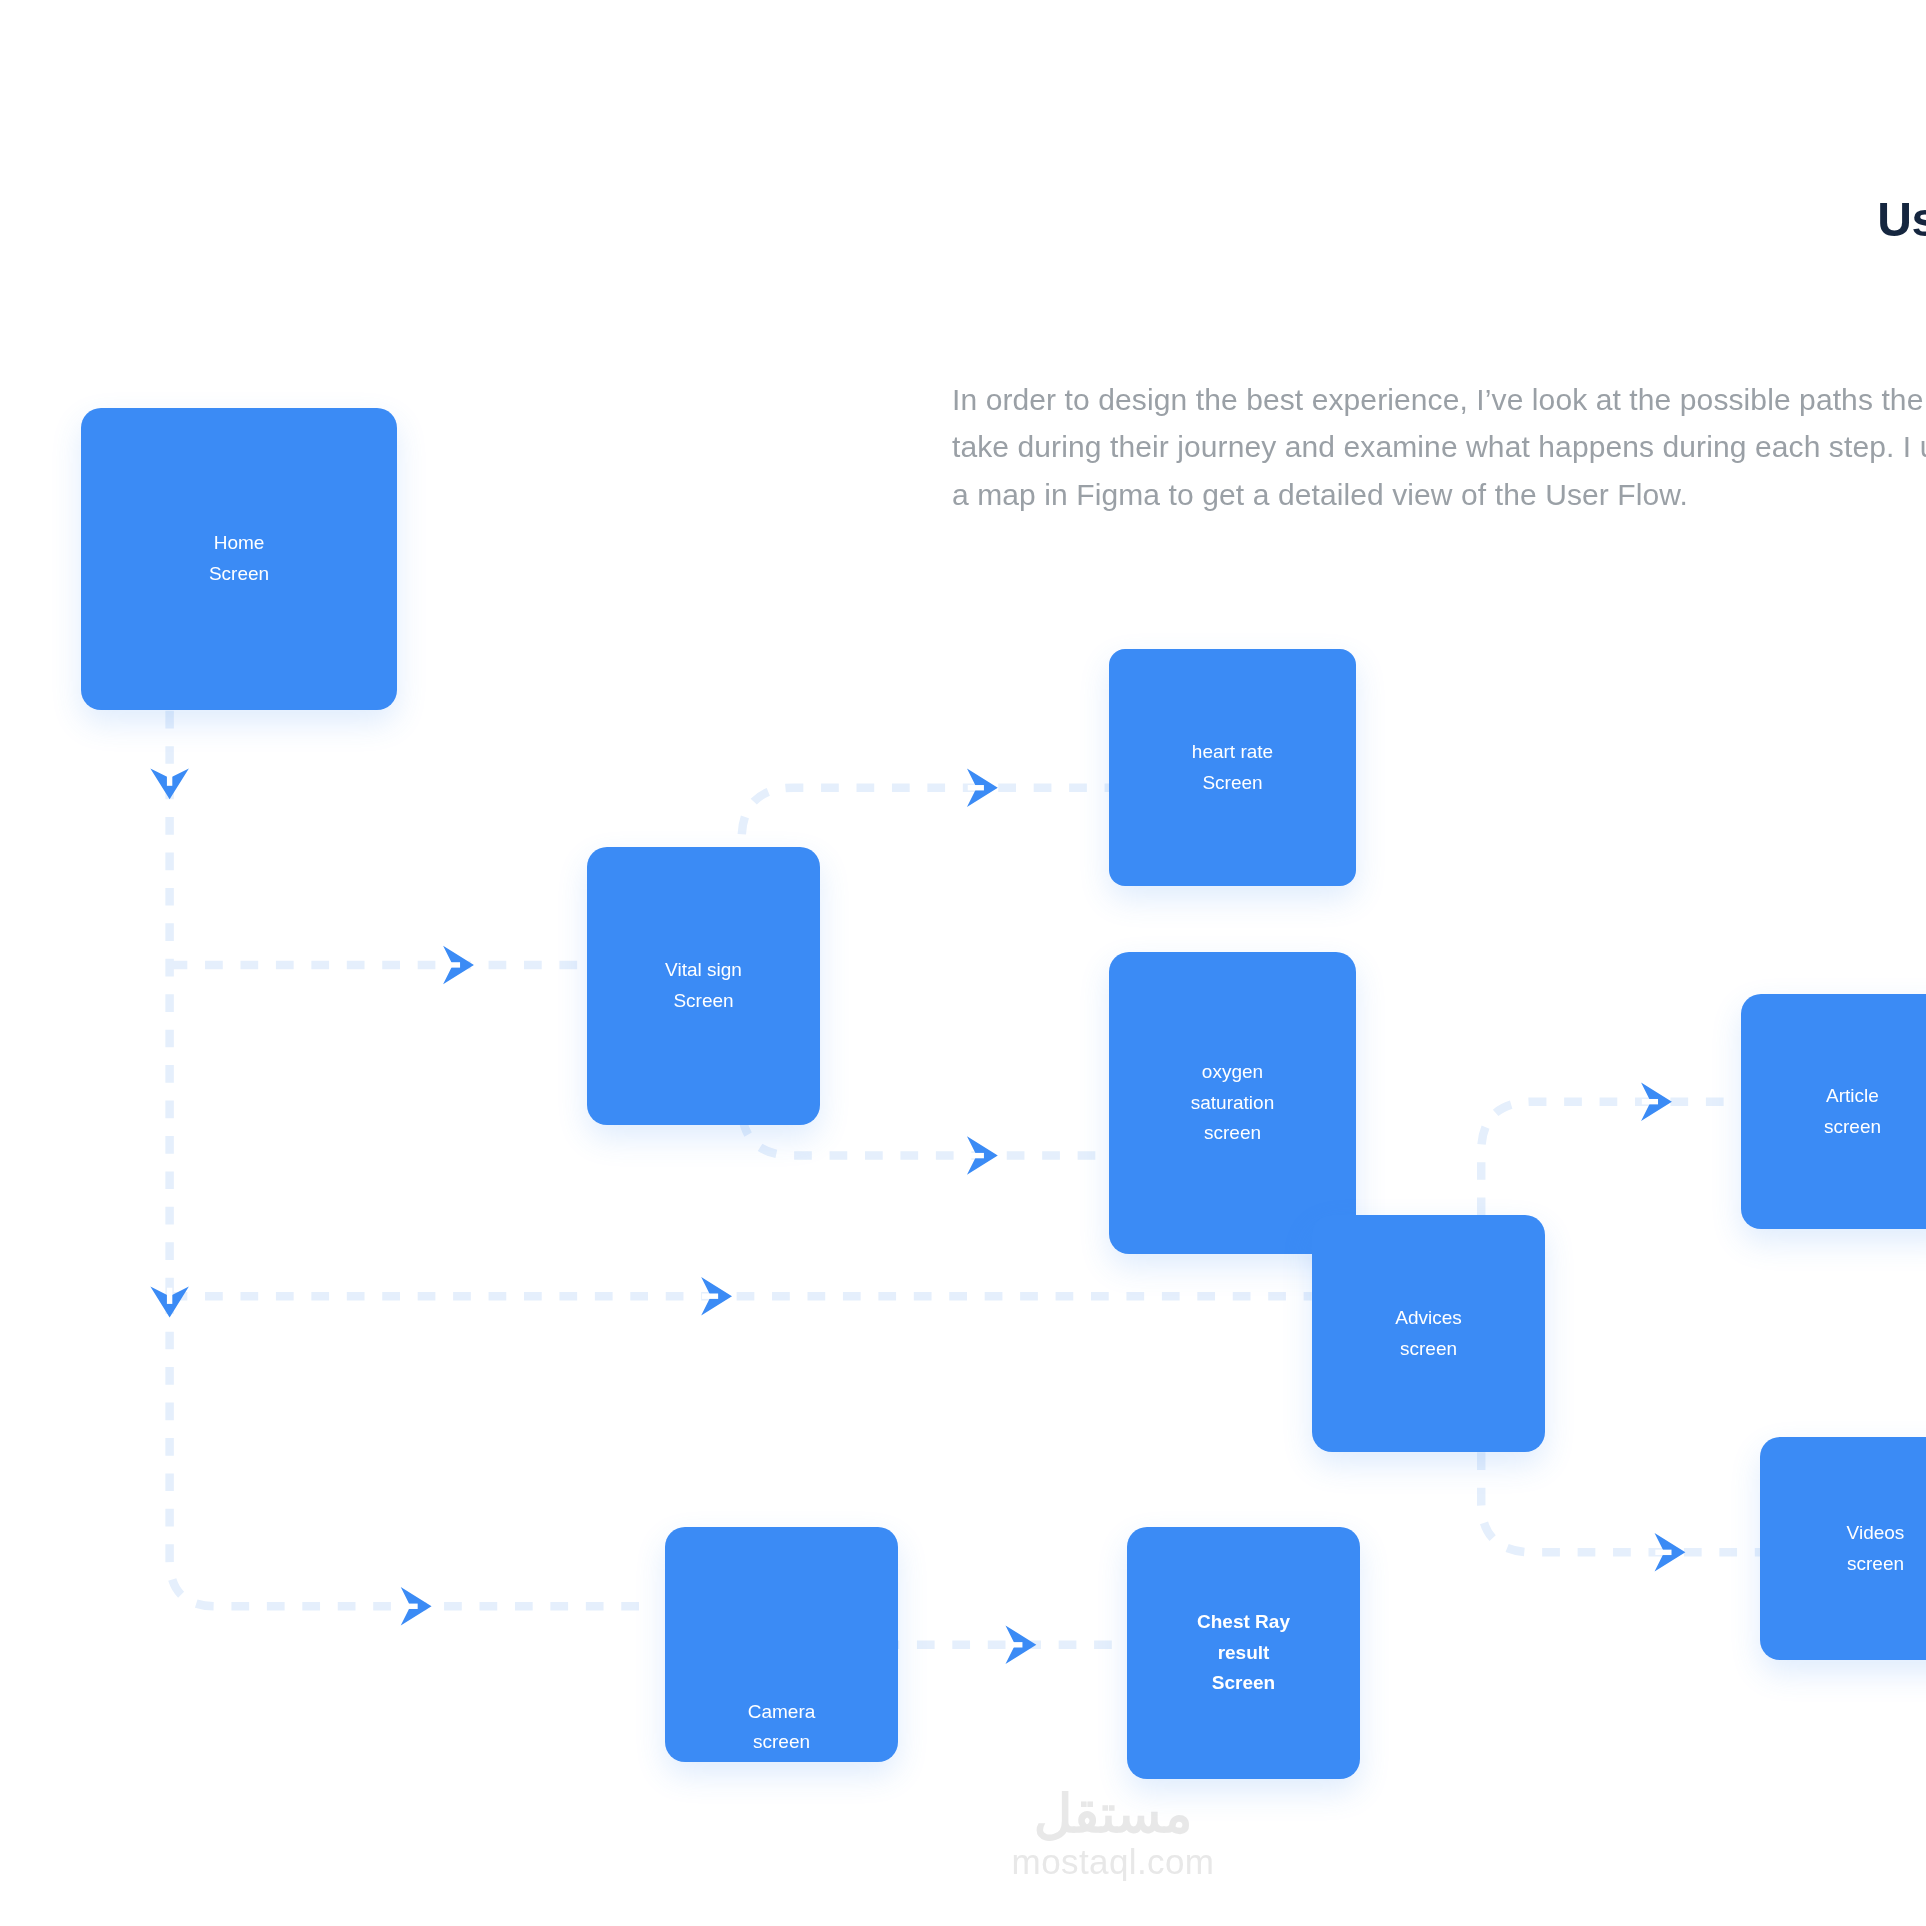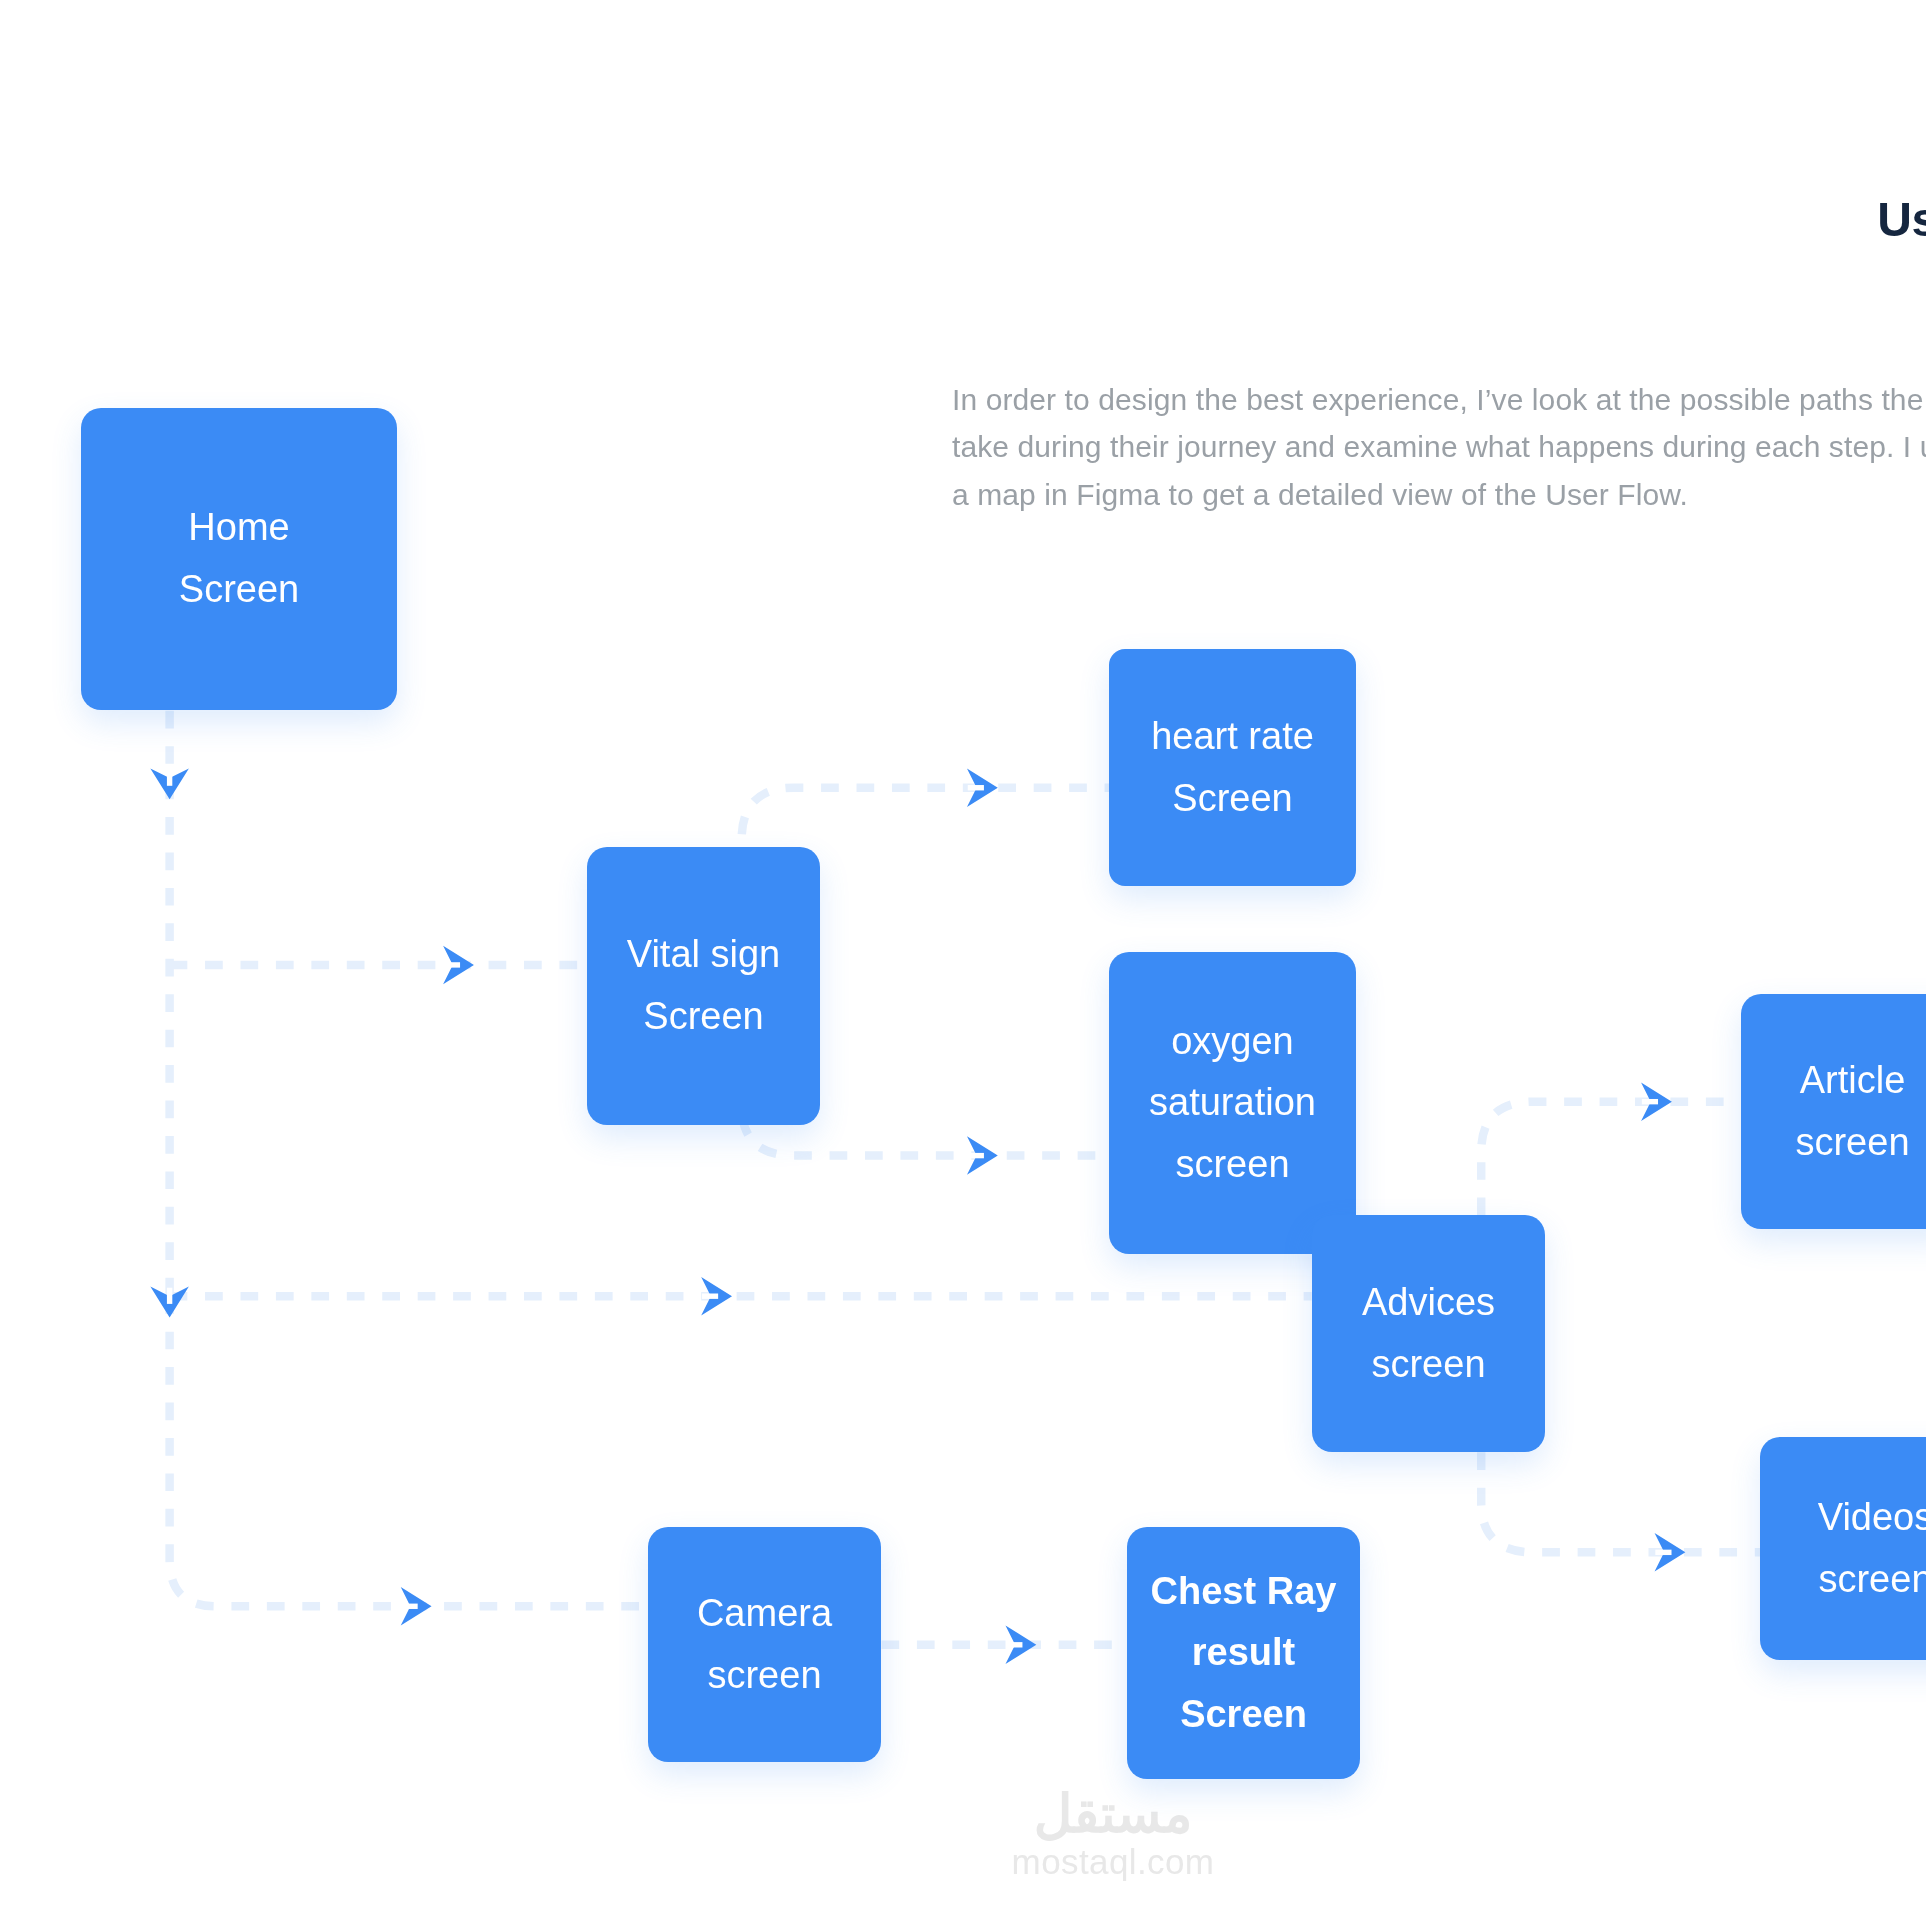--- a/index.html
+++ b/index.html
@@ -45,21 +45,21 @@
   
   .node {
     position: absolute;
     background: #3b8bf5;
     border-radius: 20px;
     color: #ffffff;
     display: flex;
     align-items: center;
     justify-content: center;
     text-align: center;
-    font-size: 38px;
+    font-size: 19px;
     line-height: 1.62;
     box-shadow: 0 13px 31px rgba(59,139,245,0.16);
     box-sizing: border-box;
     padding: 3.9px 10px;
     z-index: 5;
   }
   .node span { display: block; width: 100%; }
 
   
   #connectors {
@@ -201,21 +201,21 @@
   </div>
 
   <div class="node" style="left:1741px; top:994px; width:223px; height:235px;">
     <span>Article<br>screen</span>
   </div>
 
   <div class="node" style="left:1760px; top:1437px; width:231px; height:223px;">
     <span>Videos<br>screen</span>
   </div>
 
-  <div class="node" style="left:648px; top:1527px; width:233px; height:235px;">
+  <div class="node" style="left:665px; top:1527px; width:233px; height:235px;align-items:flex-end;">
     <span>Camera<br>screen</span>
   </div>
 
   <div class="node" style="left:1127px; top:1527px; width:233px; height:252px;font-weight:bold;">
     <span>Chest Ray<br>result<br>Screen</span>
   </div>
 
   <div id="watermark">
     <div id="watermark-ar">مستقل</div>
     <div id="watermark-url">mostaql.com</div>

